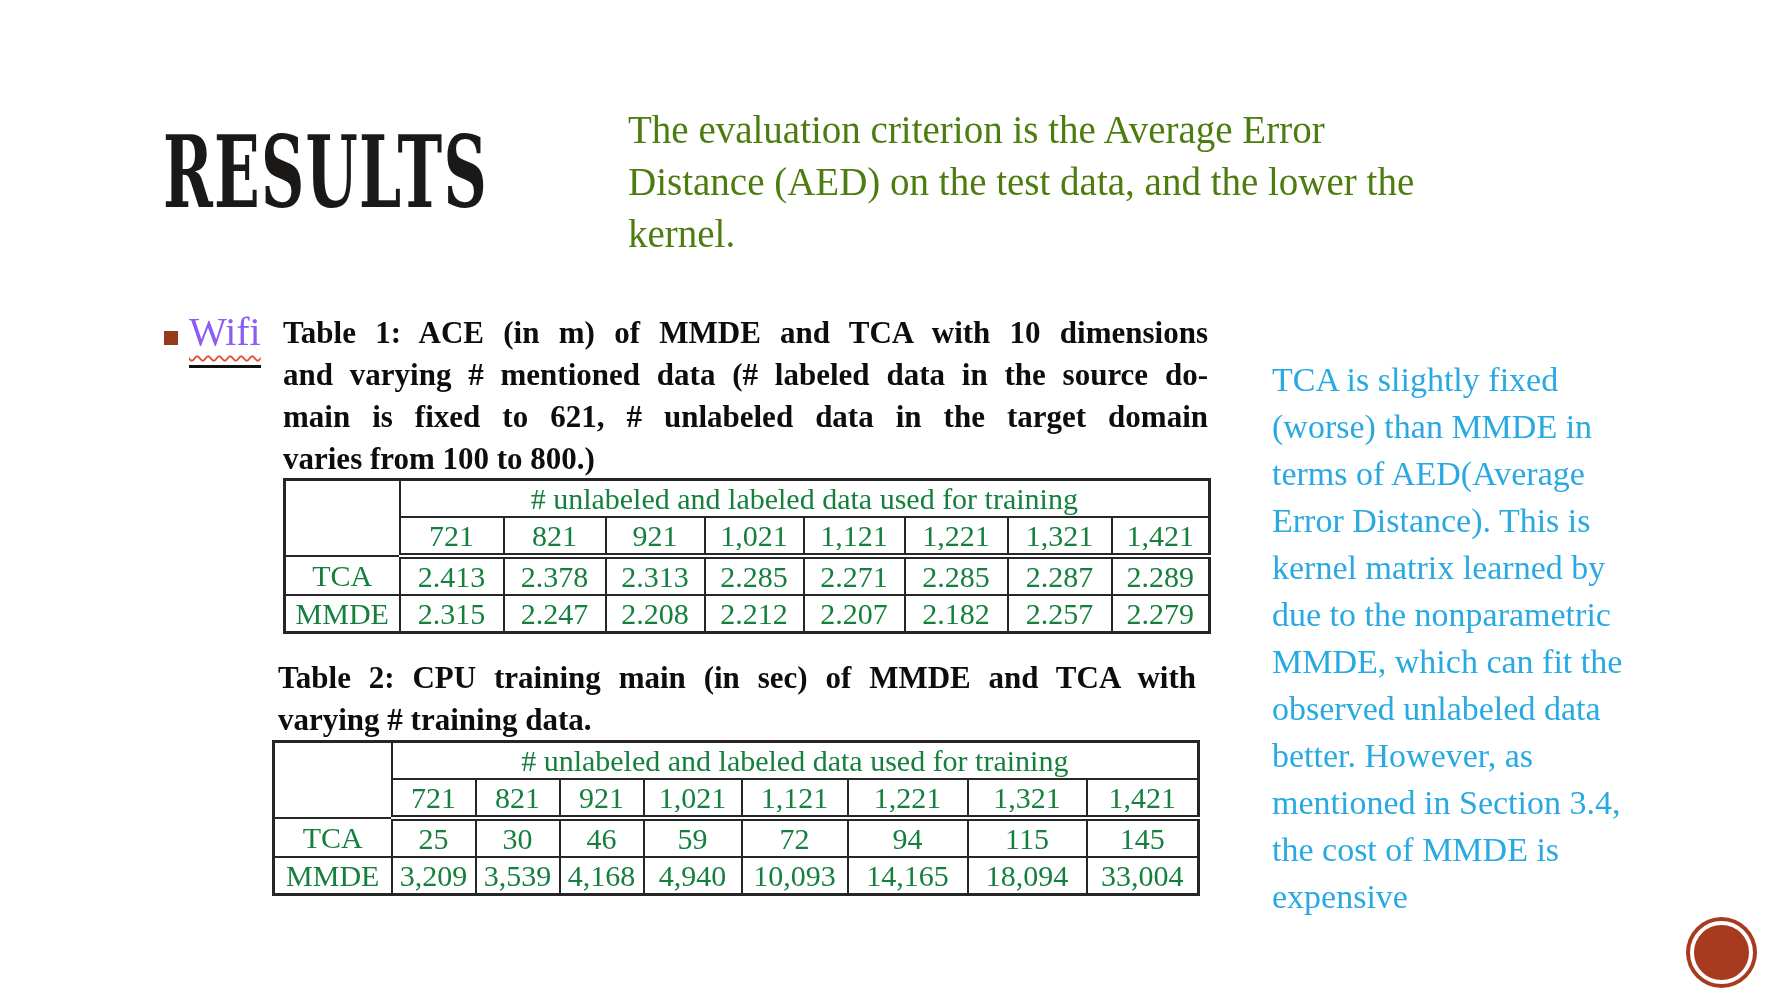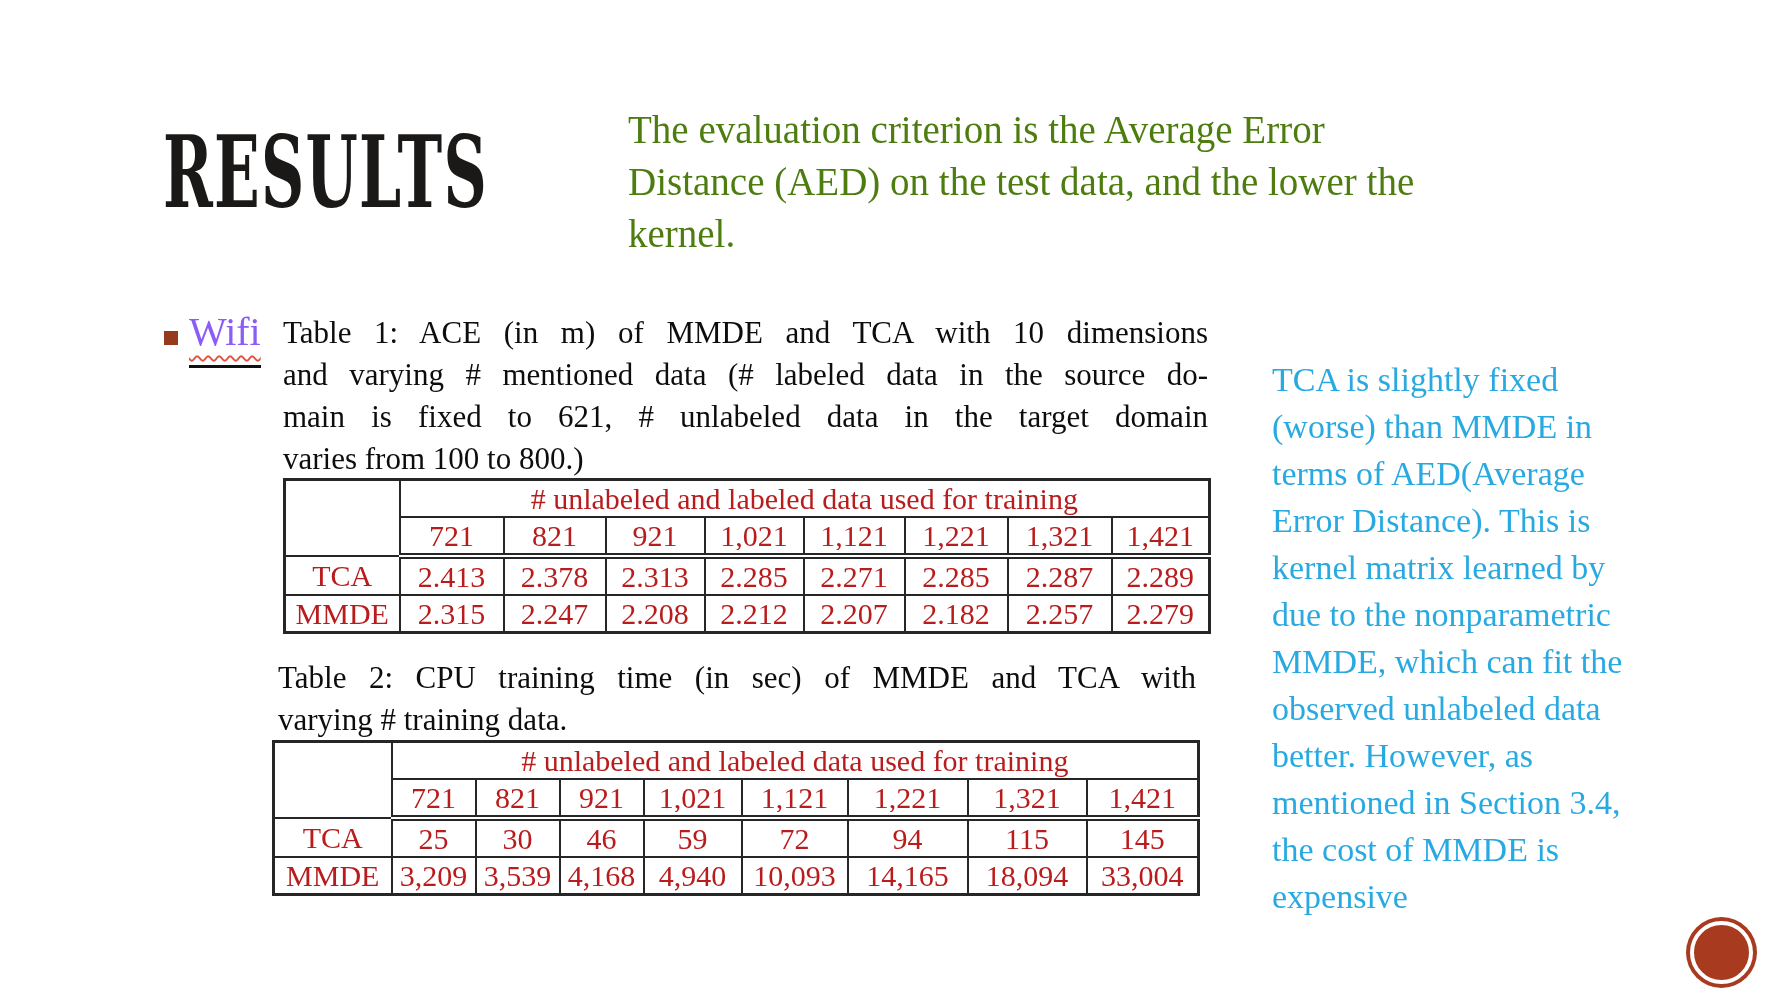--- a/index.html
+++ b/index.html
@@ -27,28 +27,28 @@
   .wifi{
     position:absolute; left:189px; top:309px; font-size:40px; line-height:46px;
     color:#8b5cf6; border-bottom:3px solid #101010; padding-bottom:10px;
   }
   .wifi .squiggle{
     text-decoration-line:underline; text-decoration-style:wavy;
     text-decoration-color:#e2503e; text-decoration-thickness:2px;
     text-underline-offset:10px;
   }
   
-  .caption{position:absolute; color:#0d0d0d; font-size:31px; line-height:42px;}
+  .caption{position:absolute; color:#0d0d0d; font-size:31px; line-height:42px;font-weight:bold;}
   .caption-1{left:283px; top:312px; width:925px;}
   .caption-2{left:278px; top:657px; width:918px;}
   .caption .jline{text-align:justify; text-align-last:justify;}
   
   table.paper{
     position:absolute; border-collapse:collapse; table-layout:fixed;
-    background:#fff; font-size:30px; color:#b91c1c;
+    background:#fff; font-size:30px; color:#15803d;
   }
   table.paper td{
     border:2px solid #262626; text-align:center; vertical-align:middle;
     padding:0 2px; height:35px; overflow:hidden; white-space:nowrap;
   }
   table.paper{border:3px solid #262626;}
   table.paper td.colhead{border-bottom:6px double #262626;border-radius:12px;}
   table.paper td.spanhead{font-size:30px;}
   .table-1{left:283px; top:478px; width:925px;}
   .table-2{left:272px; top:740px; width:925px;}
@@ -135,21 +135,21 @@
           <td>2.212</td>
           <td>2.207</td>
           <td>2.182</td>
           <td>2.257</td>
           <td>2.279</td>
         </tr>
       </tbody>
     </table>
 
   <div class="caption caption-2">
-      <div class="jline">Table 2: CPU training time (in sec) of MMDE and TCA with</div>
+      <div class="jline">Table 2: CPU training main (in sec) of MMDE and TCA with</div>
       <div>varying # training data.</div>
     </div>
   <table class="paper table-2">
       <colgroup>
         <col style="width: 118px;">
         <col style="width: 84px;">
         <col style="width: 84px;">
         <col style="width: 84px;">
         <col style="width: 98px;">
         <col style="width: 106px;">

